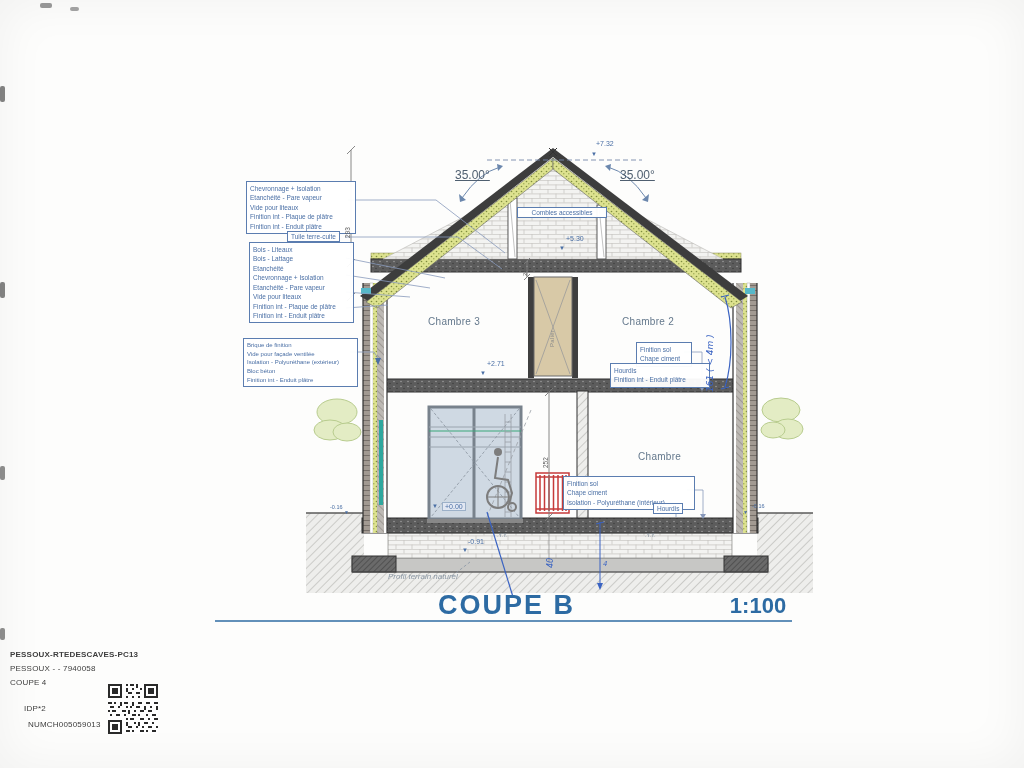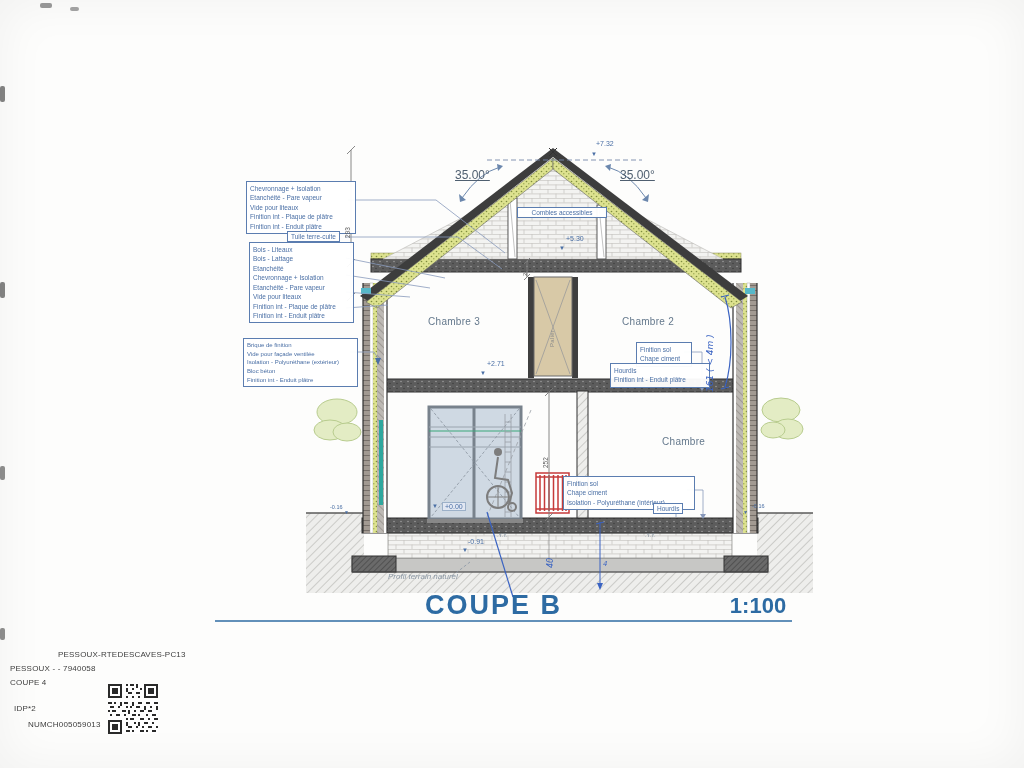--- a/index.html
+++ b/index.html
@@ -13,21 +13,21 @@
   .ann-chip{position:absolute;border:1px solid #5b7db0;background:rgba(255,255,255,.96);
             color:#4a6fa5;font-size:6.5px;padding:1px 3px;white-space:nowrap;z-index:3;}
   .lvl{position:absolute;color:#4a6fa5;font-size:7px;white-space:nowrap;z-index:3;}
   .tri{position:absolute;color:#4a6fa5;font-size:6px;line-height:6px;z-index:3;}
   .room{position:absolute;color:#64788c;font-size:10px;letter-spacing:.3px;white-space:nowrap;z-index:3;}
   .dim{position:absolute;color:#5a5a5a;font-size:6.5px;white-space:nowrap;z-index:3;}
   .rot{transform:rotate(-90deg);transform-origin:left top;}
   .hw{position:absolute;color:#3a63c2;font-style:italic;font-family:"DejaVu Sans",sans-serif;
       white-space:nowrap;z-index:3;}
   .angle{position:absolute;color:#4f5f70;font-size:12px;white-space:nowrap;z-index:3;text-decoration:underline;}
-  .title-main{position:absolute;left:425px;top:590px;width:150px;text-align:left;
+  .title-main{position:absolute;left:425px;top:590px;width:150px;text-align:right;
               color:#2d6ba3;font-weight:bold;font-size:27px;letter-spacing:2px;z-index:3;}
   .title-scale{position:absolute;left:724px;top:593px;width:68px;text-align:center;
                color:#2d6ba3;font-weight:bold;font-size:22px;z-index:3;}
   .title-rule{position:absolute;left:215px;top:620px;width:577px;height:2px;background:#2d6ba3;opacity:.75;z-index:3;}
   .tb{position:absolute;color:#3d3d3d;font-size:8px;letter-spacing:.2px;white-space:nowrap;z-index:3;}
   .terrain{position:absolute;color:#8a97a4;font-style:italic;font-size:8px;white-space:nowrap;z-index:3;}
   .rebar{position:absolute;color:#7b8b9b;font-size:5.5px;white-space:nowrap;z-index:3;}
   .grade{position:absolute;color:#4a6fa5;font-size:5.5px;white-space:nowrap;z-index:3;}
 </style>
 </head>
@@ -293,21 +293,21 @@
     <div class="ln">Finition sol</div>
     <div class="ln">Chape ciment</div>
     <div class="ln">Isolation - Polyuréthane (intérieur)</div>
   </div>
 
   <div class="ann-chip" style="left:653px;top:503px;">Hourdis</div>
 
   <div class="ann-chip" style="left:517px;top:207px;width:82px;text-align:center;">Combles accessibles</div>
   <div class="room" style="left:428px;top:316px;">Chambre 3</div>
   <div class="room" style="left:622px;top:316px;">Chambre 2</div>
-  <div class="room" style="left:638px;top:436px;margin-left:24px;">Chambre</div>
+  <div class="room" style="left:638px;top:451px;">Chambre</div>
   <div class="room rot" style="left:549px;top:347px;font-size:6px;color:#8a8a8a;">Palier</div>
 
   <div class="lvl" style="left:596px;top:140px;">+7.32</div>
   <div class="tri" style="left:591px;top:151px;">▼</div>
 
   <div class="lvl" style="left:566px;top:235px;">+5.30</div>
   <div class="tri" style="left:559px;top:245px;">▼</div>
 
   <div class="lvl" style="left:487px;top:360px;">+2.71</div>
   <div class="tri" style="left:480px;top:370px;">▼</div>
@@ -335,24 +335,24 @@
   <div class="hw" style="left:603px;top:560px;font-size:7px;">4</div>
 
   <div class="rebar" style="left:497px;top:532px;">.Y.Y.</div>
   <div class="rebar" style="left:645px;top:532px;">.Y.Y.</div>
   <div class="terrain" style="left:388px;top:572px;text-align:center;">Profil terrain naturel</div>
 
   <div class="title-main">COUPE B</div>
   <div class="title-scale">1:100</div>
   <div class="title-rule"></div>
 
-  <div class="tb" style="left:10px;top:650px;font-weight:normal;margin-left:48px;">PESSOUX-RTEDESCAVES-PC13</div>
+  <div class="tb" style="left:10px;top:650px;font-weight:bold;">PESSOUX-RTEDESCAVES-PC13</div>
   <div class="tb" style="left:10px;top:664px;">PESSOUX -  - 7940058</div>
   <div class="tb" style="left:10px;top:678px;">COUPE 4</div>
-  <div class="tb" style="left:14px;top:704px;">IDP*2</div>
+  <div class="tb" style="left:24px;top:704px;">IDP*2</div>
   <div class="tb" style="left:28px;top:720px;">NUMCH005059013</div>
 
   <svg class="abs" style="left:108px;top:684px;z-index:3" width="50" height="50" viewBox="0 0 25 25">
     <rect width="25" height="25" fill="#fff"></rect>
     <g fill="#2a2a2a">
       <rect x="0" y="0" width="7" height="7"></rect>
         <rect x="1" y="1" width="5" height="5" fill="#fff"></rect>
         <rect x="2" y="2" width="3" height="3"></rect>
       <rect x="18" y="0" width="7" height="7"></rect>
         <rect x="19" y="1" width="5" height="5" fill="#fff"></rect>

